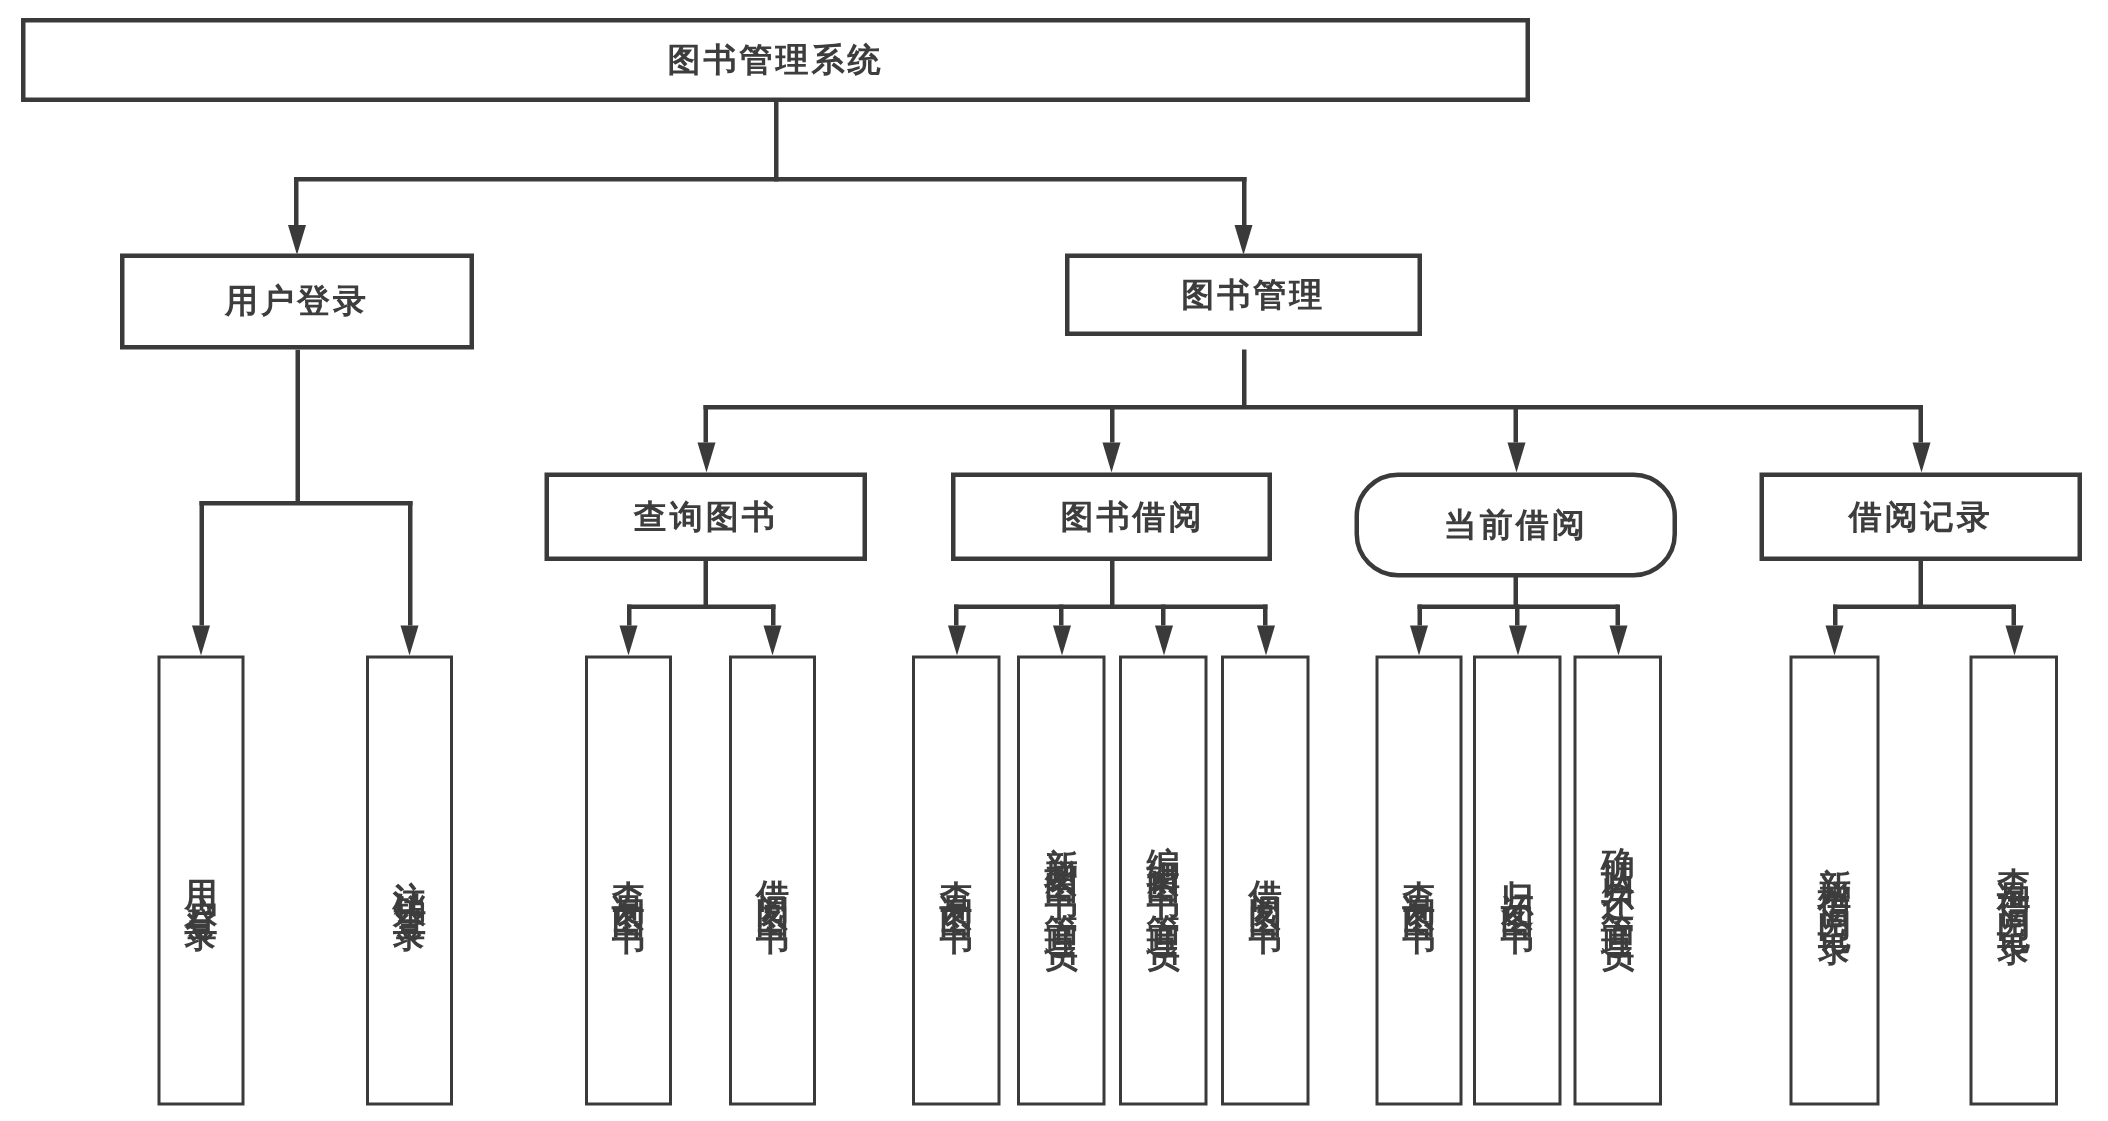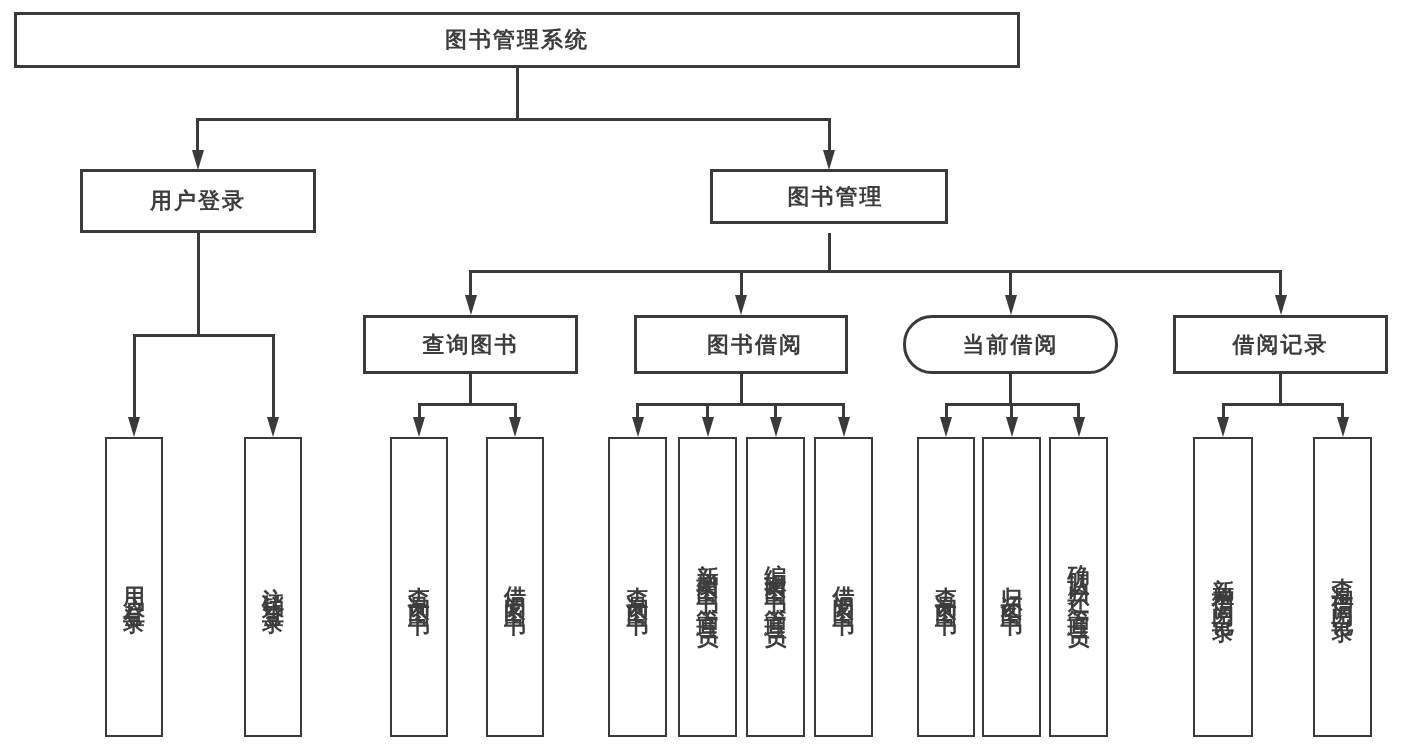--- a/index.html
+++ b/index.html
@@ -67,21 +67,21 @@
   <div class="ah" style="left:464.5px;top:295px;"></div>
   <div class="vl" style="left:739.5px;top:270px;height:25px;"></div>
   <div class="ah" style="left:735px;top:295px;"></div>
   <div class="vl" style="left:1009px;top:270px;height:25px;"></div>
   <div class="ah" style="left:1004.5px;top:295px;"></div>
   <div class="vl" style="left:1279px;top:270px;height:25px;"></div>
   <div class="ah" style="left:1274.5px;top:295px;"></div>
 
   <div class="hbox" style="left:363px;top:315px;width:215px;height:59px;">查询图书</div>
   <div class="hbox" style="left:634px;top:315px;width:214px;height:59px;padding-left:28px;">图书借阅</div>
-  <div class="hbox" style="left:903px;top:315px;width:215px;height:59px;border-radius:29px;">当前借阅</div>
+  <div class="hbox" style="left:903px;top:315px;width:215px;height:70px;border-radius:29px;">当前借阅</div>
   <div class="hbox" style="left:1173px;top:315px;width:215px;height:59px;">借阅记录</div>
 
   <div class="vl" style="left:469px;top:374px;height:30px;"></div>
   <div class="hl" style="left:417.5px;top:403px;width:99px;"></div>
   <div class="vl" style="left:417.5px;top:403px;height:14px;"></div>
   <div class="ah" style="left:413px;top:417px;"></div>
   <div class="vl" style="left:513.5px;top:403px;height:14px;"></div>
   <div class="ah" style="left:509px;top:417px;"></div>
 
   <div class="vl" style="left:739.5px;top:374px;height:30px;"></div>

